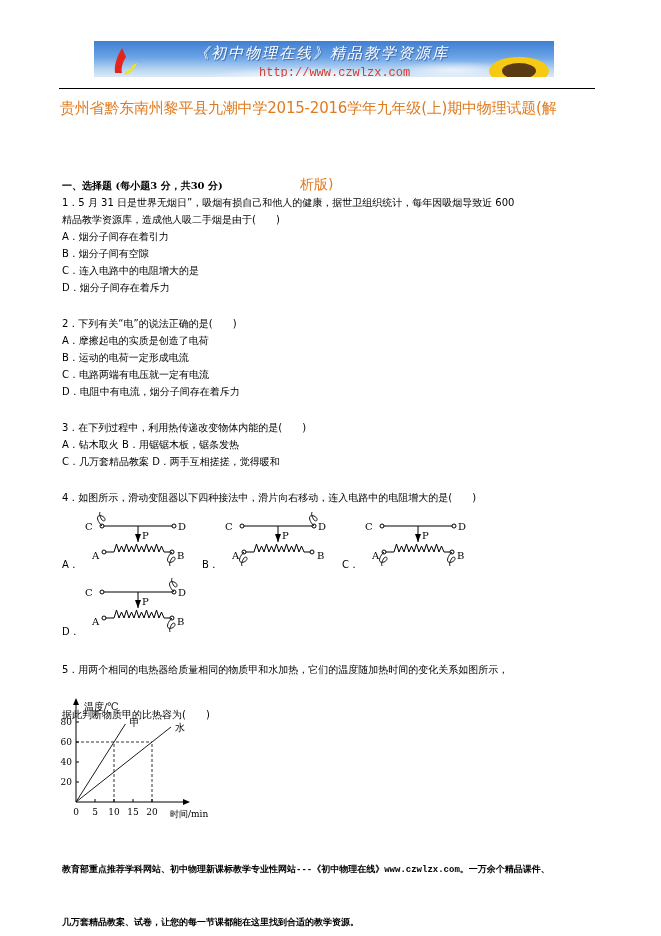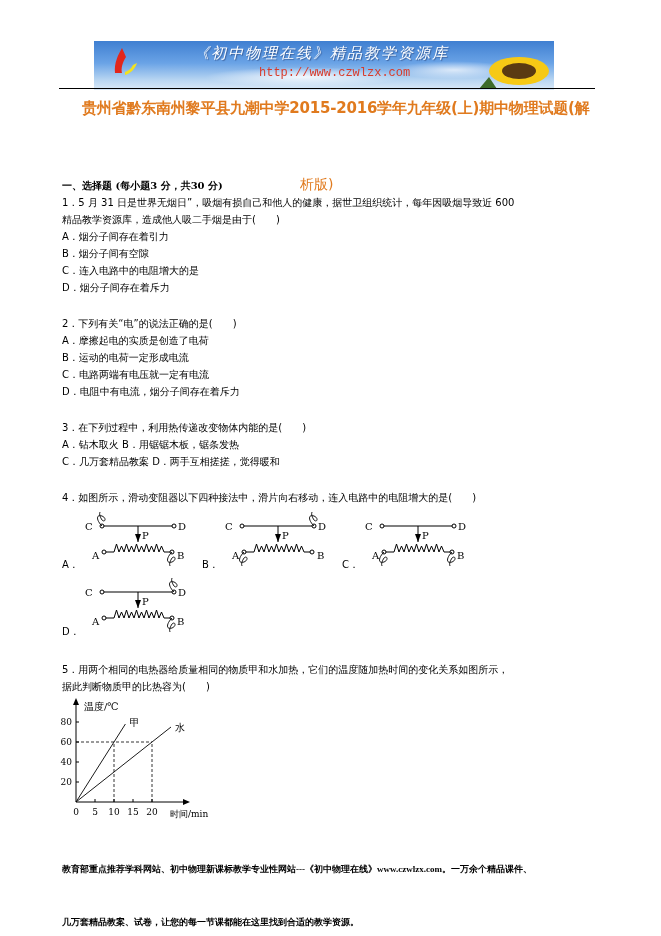--- a/index.html
+++ b/index.html
@@ -1,35 +1,35 @@
 <!DOCTYPE html>
 <html><head>
 <meta charset="utf-8">
 <style>
   html, body { margin: 0; padding: 0; background: #ffffff; }
   body { width: 661px; height: 936px; position: relative; overflow: hidden;
          font-family: "DejaVu Sans", "Liberation Sans", sans-serif; color: #000; }
   .abs { position: absolute; }
-  .banner { left: 94px; top: 41px; width: 460px; height: 49px; overflow: hidden;
+  .banner { left: 94px; top: 41px; width: 460px; height: 36px; overflow: hidden;
             background: linear-gradient(180deg, #3f7fd1 0%, #6aa3e6 45%, #b9d6f2 80%, #dbe9f7 100%); }
   .banner .cloud1 { position:absolute; left: 110px; top: 26px; width: 200px; height: 20px; border-radius: 50%;
             background: radial-gradient(ellipse at center, rgba(255,255,255,0.85), rgba(255,255,255,0) 70%); }
   .banner .cloud2 { position:absolute; left: 300px; top: 20px; width: 120px; height: 18px; border-radius: 50%;
             background: radial-gradient(ellipse at center, rgba(255,255,255,0.7), rgba(255,255,255,0) 70%); }
   .banner .title { position:absolute; left: 100px; top: 3px; width: 280px; font-size: 15px; letter-spacing: 2px;
             color: #fff; font-style: italic; text-shadow: 1px 1px 1px #3a5f9a; white-space: nowrap; }
   .banner .url { position:absolute; left: 165px; top: 25px; font-family: Liberation Mono, monospace;
             font-size: 12px; color: #d83a2a; white-space: nowrap; }
   .header-rule { left: 59px; top: 88px; width: 536px; height: 1px; background: #000; }
-  .doc-title { left: 60px; top: 99px; width: 530px; font-size: 15px; font-weight: bold; color: #e07a1e;
-               white-space: nowrap; letter-spacing: -0.2px; margin-left: 22px; }
+  .doc-title { left: 60px; top: 99px; width: 530px; font-size: 15px; font-weight: normal; color: #e07a1e;
+               white-space: nowrap; letter-spacing: -0.2px; }
   .doc-title2 { left: 300px; top: 132px; font-size: 14px; color: #e07a1e; margin-top: 44px; }
   .line { left: 62px; font-size: 10px; white-space: nowrap; line-height: 16px; }
   .section { font-weight: bold; font-family: "DejaVu Serif", serif; }
-  .footer { left: 62px; font-size: 9px; white-space: nowrap; font-weight: bold; font-family: Liberation Serif, serif; }
+  .footer { left: 62px; font-size: 9px; white-space: nowrap; font-weight: bold; font-family: Liberation Mono, monospace; }
   svg text { font-family: "DejaVu Serif", serif; }
 </style>
 </head>
 <body>
 
 <div class="abs banner">
   <div class="cloud1"></div>
   <div class="cloud2"></div>
   <svg class="abs" style="left:14px;top:4px" width="36" height="36">
     <path d="M14 3 C10 10 6 18 7 28 L14 28 C13 24 14 18 18 12 Z" fill="#e2261b"></path>
@@ -139,21 +139,21 @@
     <circle cx="92" cy="40" r="2" fill="#fff" stroke="#000" stroke-width="1"></circle>
     <text x="5" y="18" font-size="10">C</text>
     <text x="98" y="18" font-size="10">D</text>
     <text x="12" y="47" font-size="10">A</text>
     <text x="97" y="47" font-size="10">B</text>
     <path d="M94 14 C88 8 88 2 94 4 C99 6 97 11 94 8 C92 5 91 2 92 0" fill="none" stroke="#000" stroke-width="0.9"></path>
     <path d="M92 40 C86 46 86 52 92 50 C97 48 95 43 92 46 C90 49 89 52 90 54" fill="none" stroke="#000" stroke-width="0.9"></path>
   </svg>
 
 <div class="abs line" style="top:662px">5．用两个相同的电热器给质量相同的物质甲和水加热，它们的温度随加热时间的变化关系如图所示，</div>
-<div class="abs line" style="top:679px">据此判断物质甲的比热容为(　　)</div>
+<div class="abs line" style="top:707px">据此判断物质甲的比热容为(　　)</div>
 
 <svg id="chart" class="abs" style="left:58px;top:698px" width="170" height="122">
     <line x1="18" y1="104" x2="128" y2="104" stroke="#000" stroke-width="1"></line>
     <path d="M132 104 L125 101 L125 107 Z" fill="#000"></path>
     <line x1="18" y1="104" x2="18" y2="4" stroke="#000" stroke-width="1"></line>
     <path d="M18 0 L15 7 L21 7 Z" fill="#000"></path>
     <text x="18" y="117" font-size="9" text-anchor="middle">0</text>
     <line x1="37" y1="104" x2="37" y2="101" stroke="#000"></line>
     <text x="37" y="117" font-size="9" text-anchor="middle">5</text>
     <line x1="56" y1="104" x2="56" y2="101" stroke="#000"></line>

